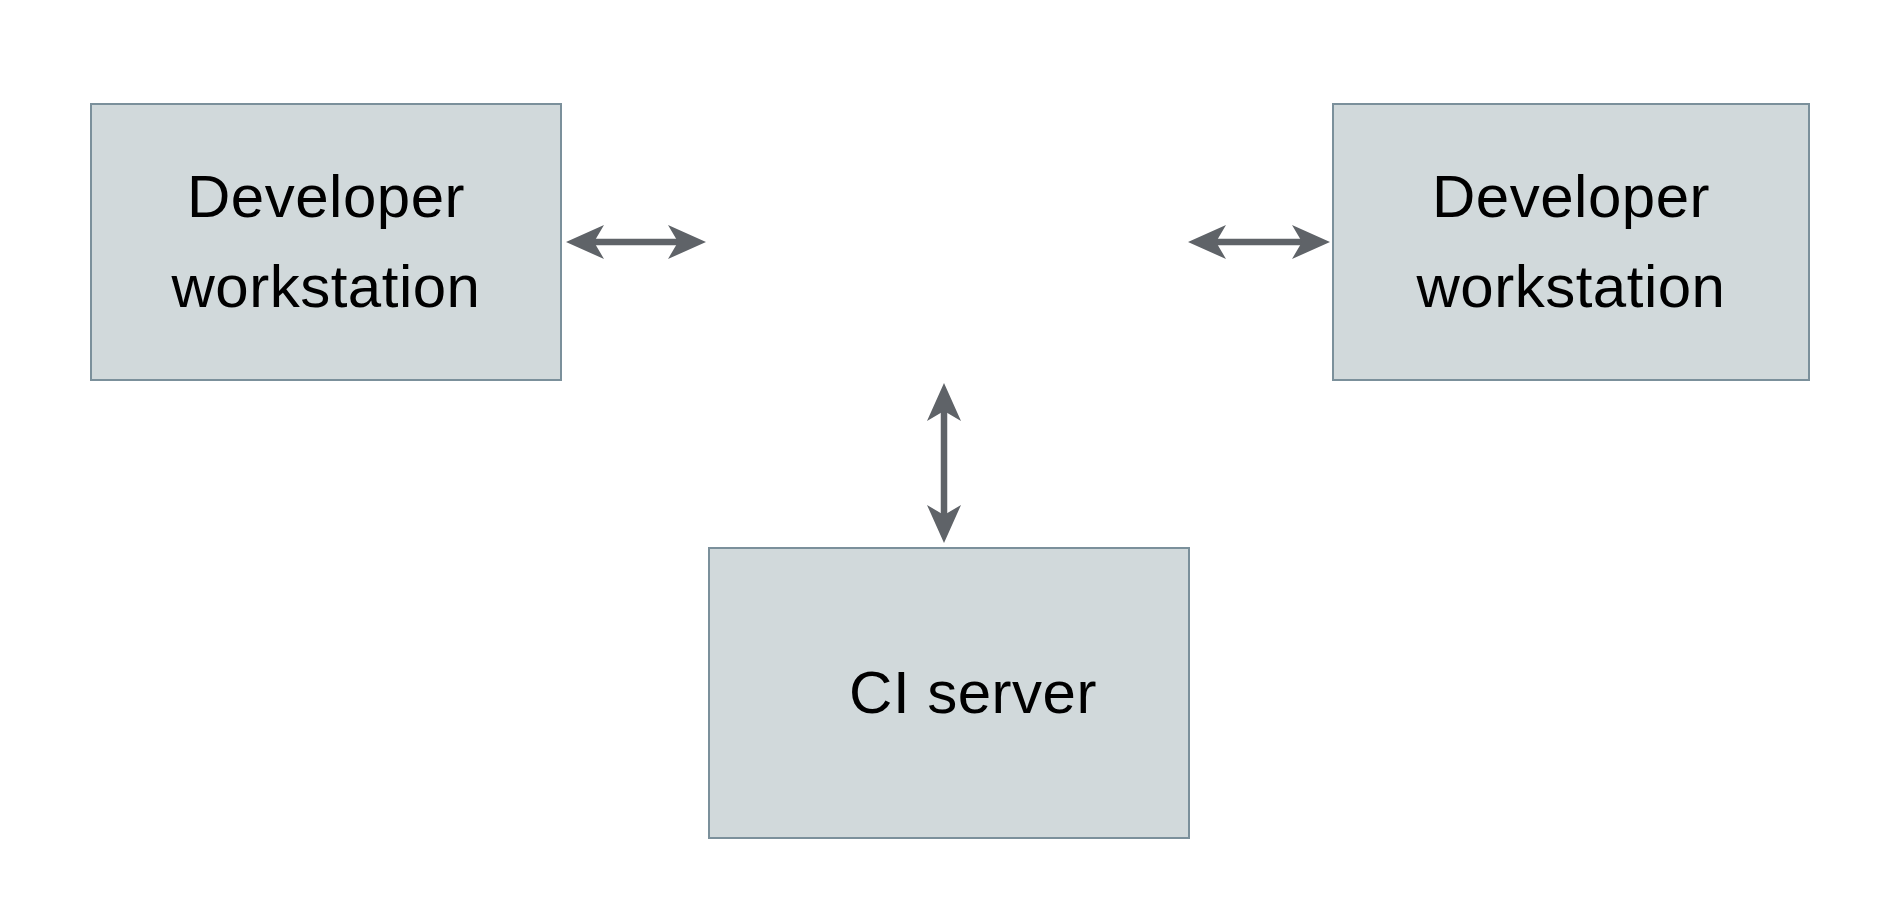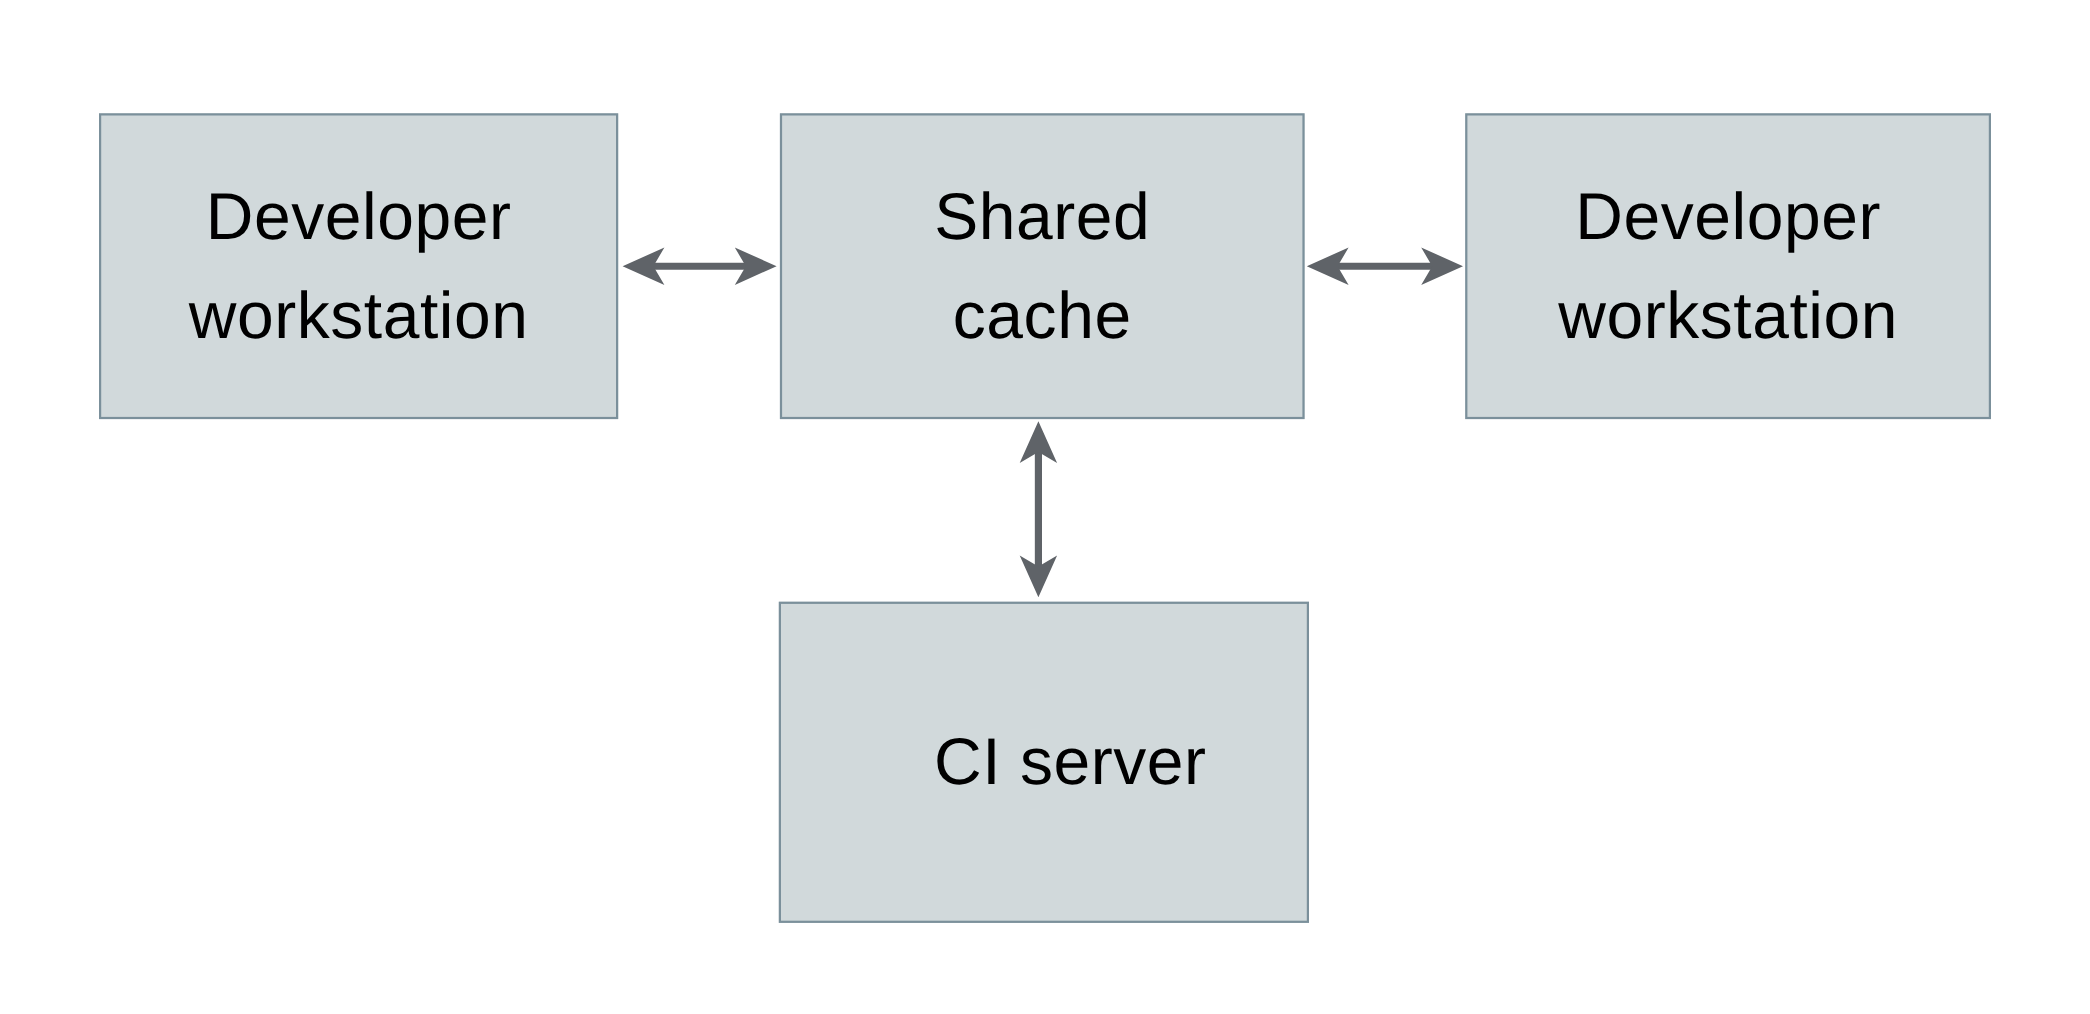--- a/index.html
+++ b/index.html
@@ -57,24 +57,20 @@
 </head>
 <body>
 
 <div class="canvas">
 
   <div class="node" id="node-dev-left">
     <span class="node-label">Developer
 workstation</span>
   </div>
 
-  <div class="node" id="node-cache">
-    <span class="node-label">Shared
-cache</span>
-  </div>
 
   <div class="node" id="node-dev-right">
     <span class="node-label">Developer
 workstation</span>
   </div>
 
   <div class="node" id="node-ci">
     <span class="node-label">CI server</span>
   </div>
 

